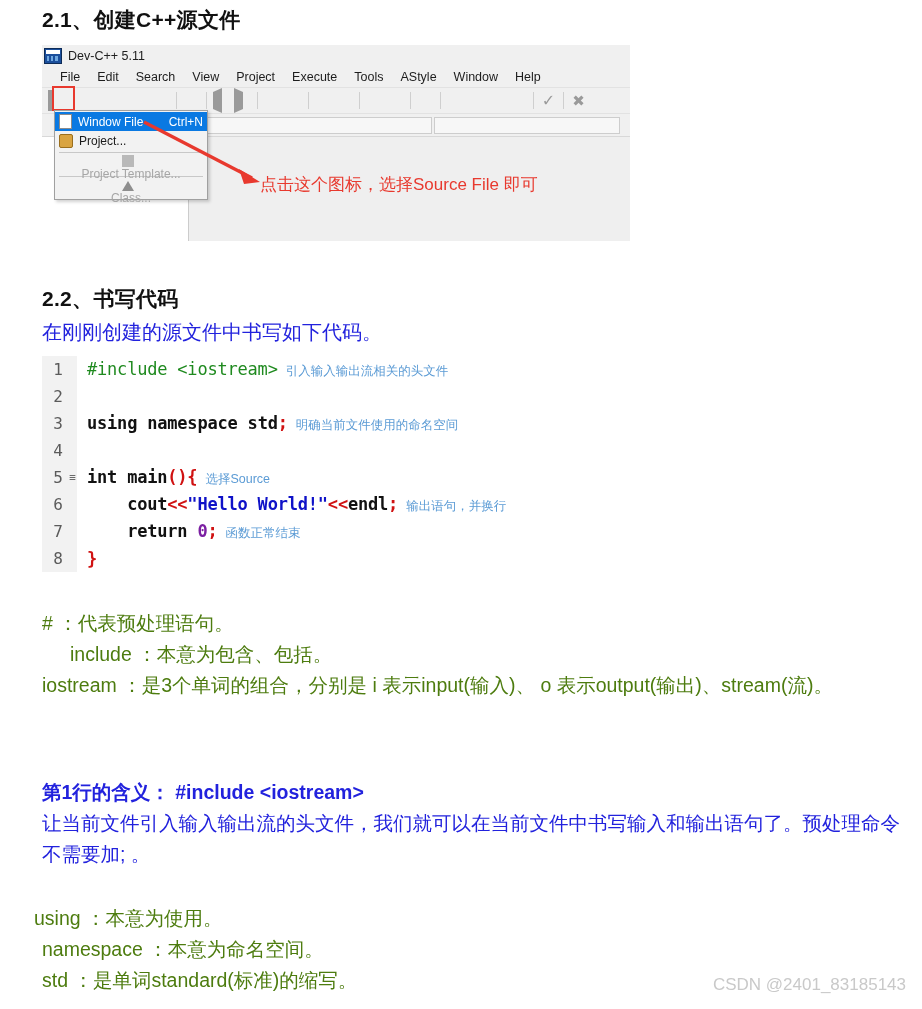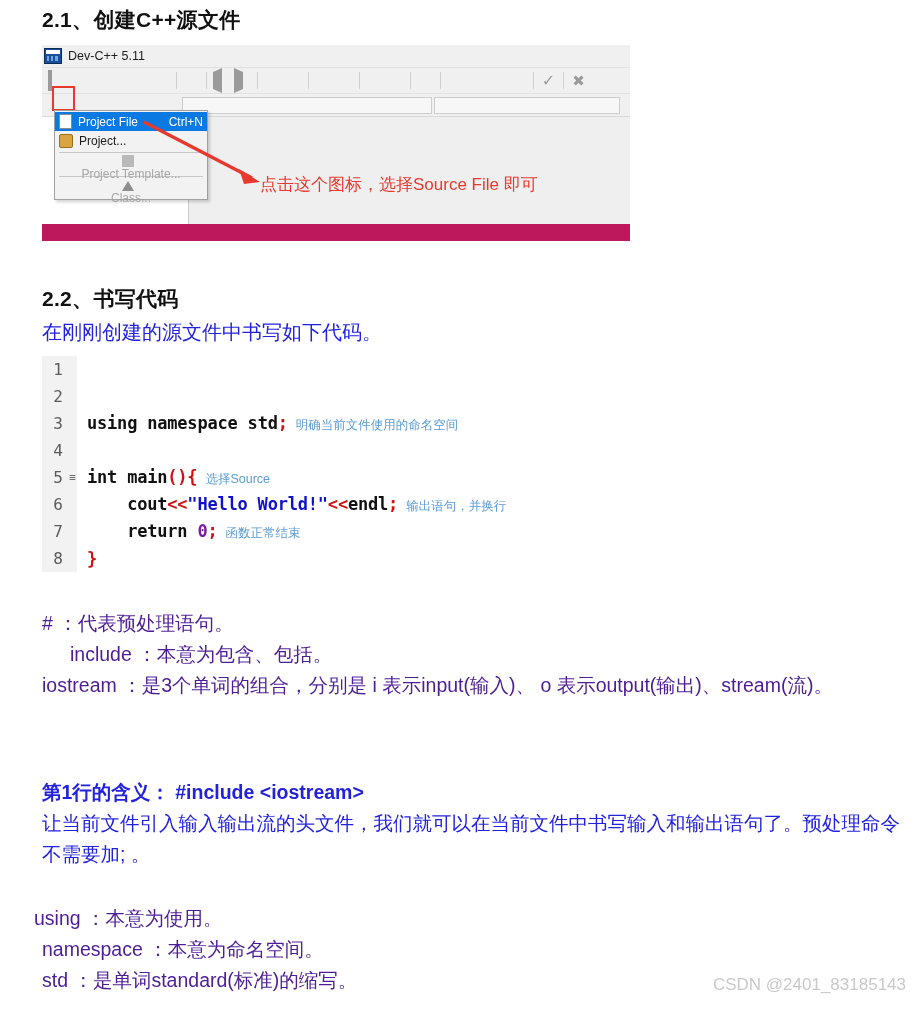--- a/index.html
+++ b/index.html
@@ -337,21 +337,21 @@
     font-size: 12.5px;
     font-weight: normal;
     letter-spacing: 0;
     padding-left: 8px;
   }
 
   
   .prose {
     position: absolute;
     font-size: 19.5px;
-    color: #4c1d95;
+    color: #4d7c0f;
     line-height: 31px;
     width: 860px;
   }
   .prose-blue {
     position: absolute;
     font-size: 19.5px;
     color: #2222dd;
     line-height: 31px;
     width: 860px;
   }
@@ -371,20 +371,32 @@
 
 <div class="h-sec" style="left:42px; top:6px;">2.1、创建C++源文件</div>
 
 <div class="devcpp">
 
   <div class="dev-titlebar">
     <span class="dev-appicon"></span>
     <span class="dev-title">Dev-C++ 5.11</span>
   </div>
 
+  <div class="dev-menubar">
+    <span class="dev-menu-item">File</span>
+    <span class="dev-menu-item">Edit</span>
+    <span class="dev-menu-item">Search</span>
+    <span class="dev-menu-item">View</span>
+    <span class="dev-menu-item">Project</span>
+    <span class="dev-menu-item">Execute</span>
+    <span class="dev-menu-item">Tools</span>
+    <span class="dev-menu-item">AStyle</span>
+    <span class="dev-menu-item">Window</span>
+    <span class="dev-menu-item">Help</span>
+  </div>
 
   <div class="dev-toolbar">
     <span class="tb-btn"><span class="ic-page"></span></span>
     <span class="tb-btn"><span class="ic-gray"></span></span>
     <span class="tb-btn"><span class="ic-gray sm"></span></span>
     <span class="tb-btn"><span class="ic-gray sm"></span></span>
     <span class="tb-btn"><span class="ic-gray sm"></span></span>
     <span class="tb-btn"><span class="ic-gray sm"></span></span>
     <span class="tb-sep"></span>
     <span class="tb-btn"><span class="ic-gray sm"></span></span>
@@ -427,21 +439,21 @@
     <div class="dev-leftpane"></div>
     <div class="dev-rightpane"></div>
   </div>
 </div>
 
 <div class="tb-highlight"></div>
 
 <div class="dev-dropdown">
   <div class="dd-item sel">
     <span class="dd-icon dd-ic-page"></span>
-    <span class="dd-label">Project File</span>
+    <span class="dd-label">Window File</span>
     <span class="dd-shortcut">Ctrl+N</span>
   </div>
   <div class="dd-item">
     <span class="dd-icon dd-ic-proj"></span>
     <span class="dd-label">Project...</span>
   </div>
   <div class="dd-sep"></div>
   <div class="dd-item disabled">
     <span class="dd-icon dd-ic-tmpl"></span>
     <span class="dd-label">Project Template...</span>
@@ -460,20 +472,21 @@
 <div class="red-note">点击这个图标，选择Source File 即可</div>
 
 <div class="h-sec" style="left:42px; top:285px;">2.2、书写代码</div>
 <div class="blue-line" style="left:42px; top:319px;">在刚刚创建的源文件中书写如下代码。</div>
 
 <div class="codeblock">
 
   <div class="code-row">
     <span class="gutter">1</span>
     <span class="fold"></span>
+    <span class="code-text"><span class="tk-pre">#include</span> <span class="tk-hdr">&lt;iostream&gt;</span><span class="cmt">引入输入输出流相关的头文件</span></span>
   </div>
 
   <div class="code-row">
     <span class="gutter">2</span>
     <span class="fold"></span>
     <span class="code-text"></span>
   </div>
 
   <div class="code-row">
     <span class="gutter">3</span>

